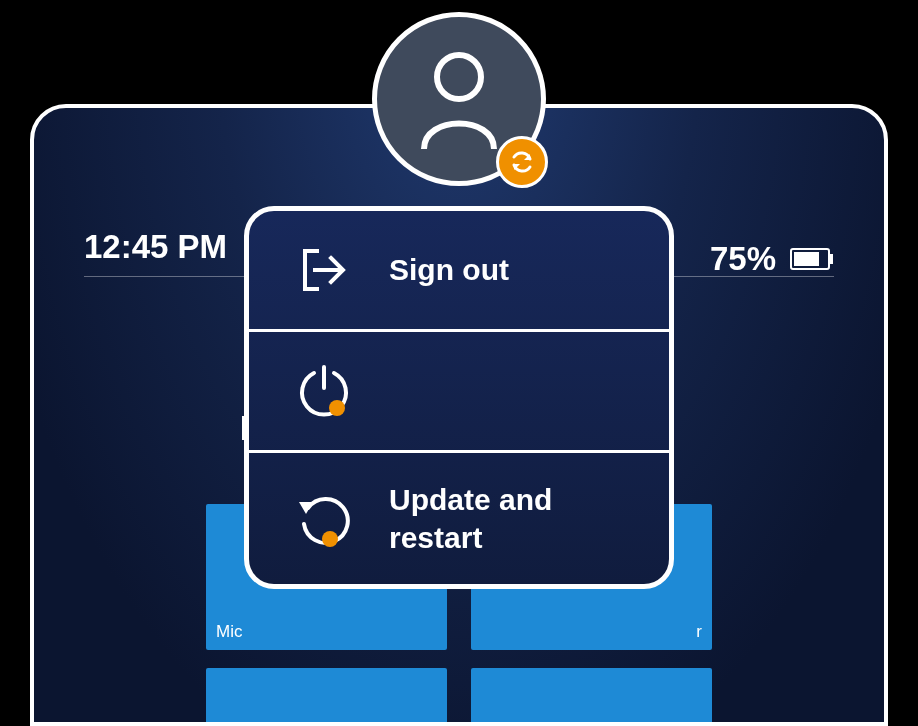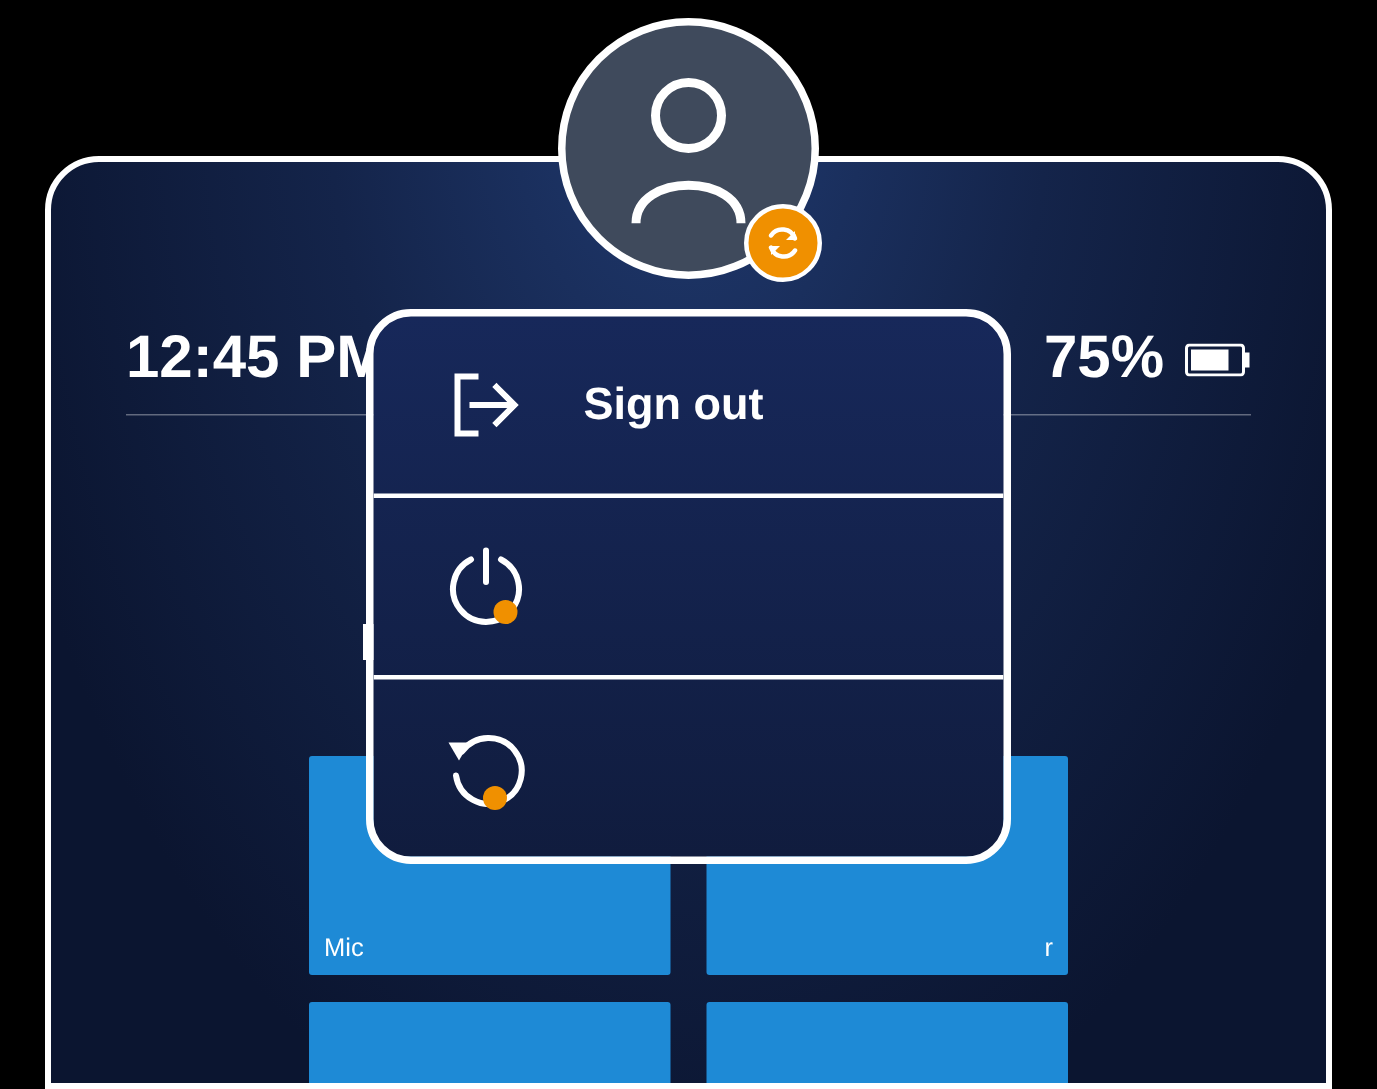--- a/index.html
+++ b/index.html
@@ -20,24 +20,24 @@
 
   .status-bar {
     position: absolute;
     top: 108px;
     left: 50px;
     right: 50px;
     display: flex;
     justify-content: space-between;
     align-items: center;
     color: #fff;
-    font-size: 40px;
+    font-size: 33px;
     font-weight: 600;
   }
-  .status-right { display: flex; align-items: flex-start; gap: 14px; }
+  .status-right { display: flex; align-items: flex-start; gap: 14px; margin-top: 24px; }
 
   .divider {
     position: absolute;
     top: 168px;
     left: 50px;
     right: 50px;
     height: 1px;
     background: rgba(255,255,255,0.35);
   }
 
@@ -212,15 +212,16 @@
   </div>
 
   <div class="menu-item">
     <div class="menu-icon">
       <svg width="58" height="58" viewBox="0 0 58 58">
         <path d="M13 18 A22 22 0 1 1 9 34" fill="none" stroke="#fff" stroke-width="4" stroke-linecap="round"></path>
         <polygon points="4,12 18,12 11,24" fill="#fff"></polygon>
         <circle cx="35" cy="49" r="8" fill="#f09000"></circle>
       </svg>
     </div>
+    <div class="menu-text">Update and restart</div>
   </div>
 
 </div>
 
 </body></html>

